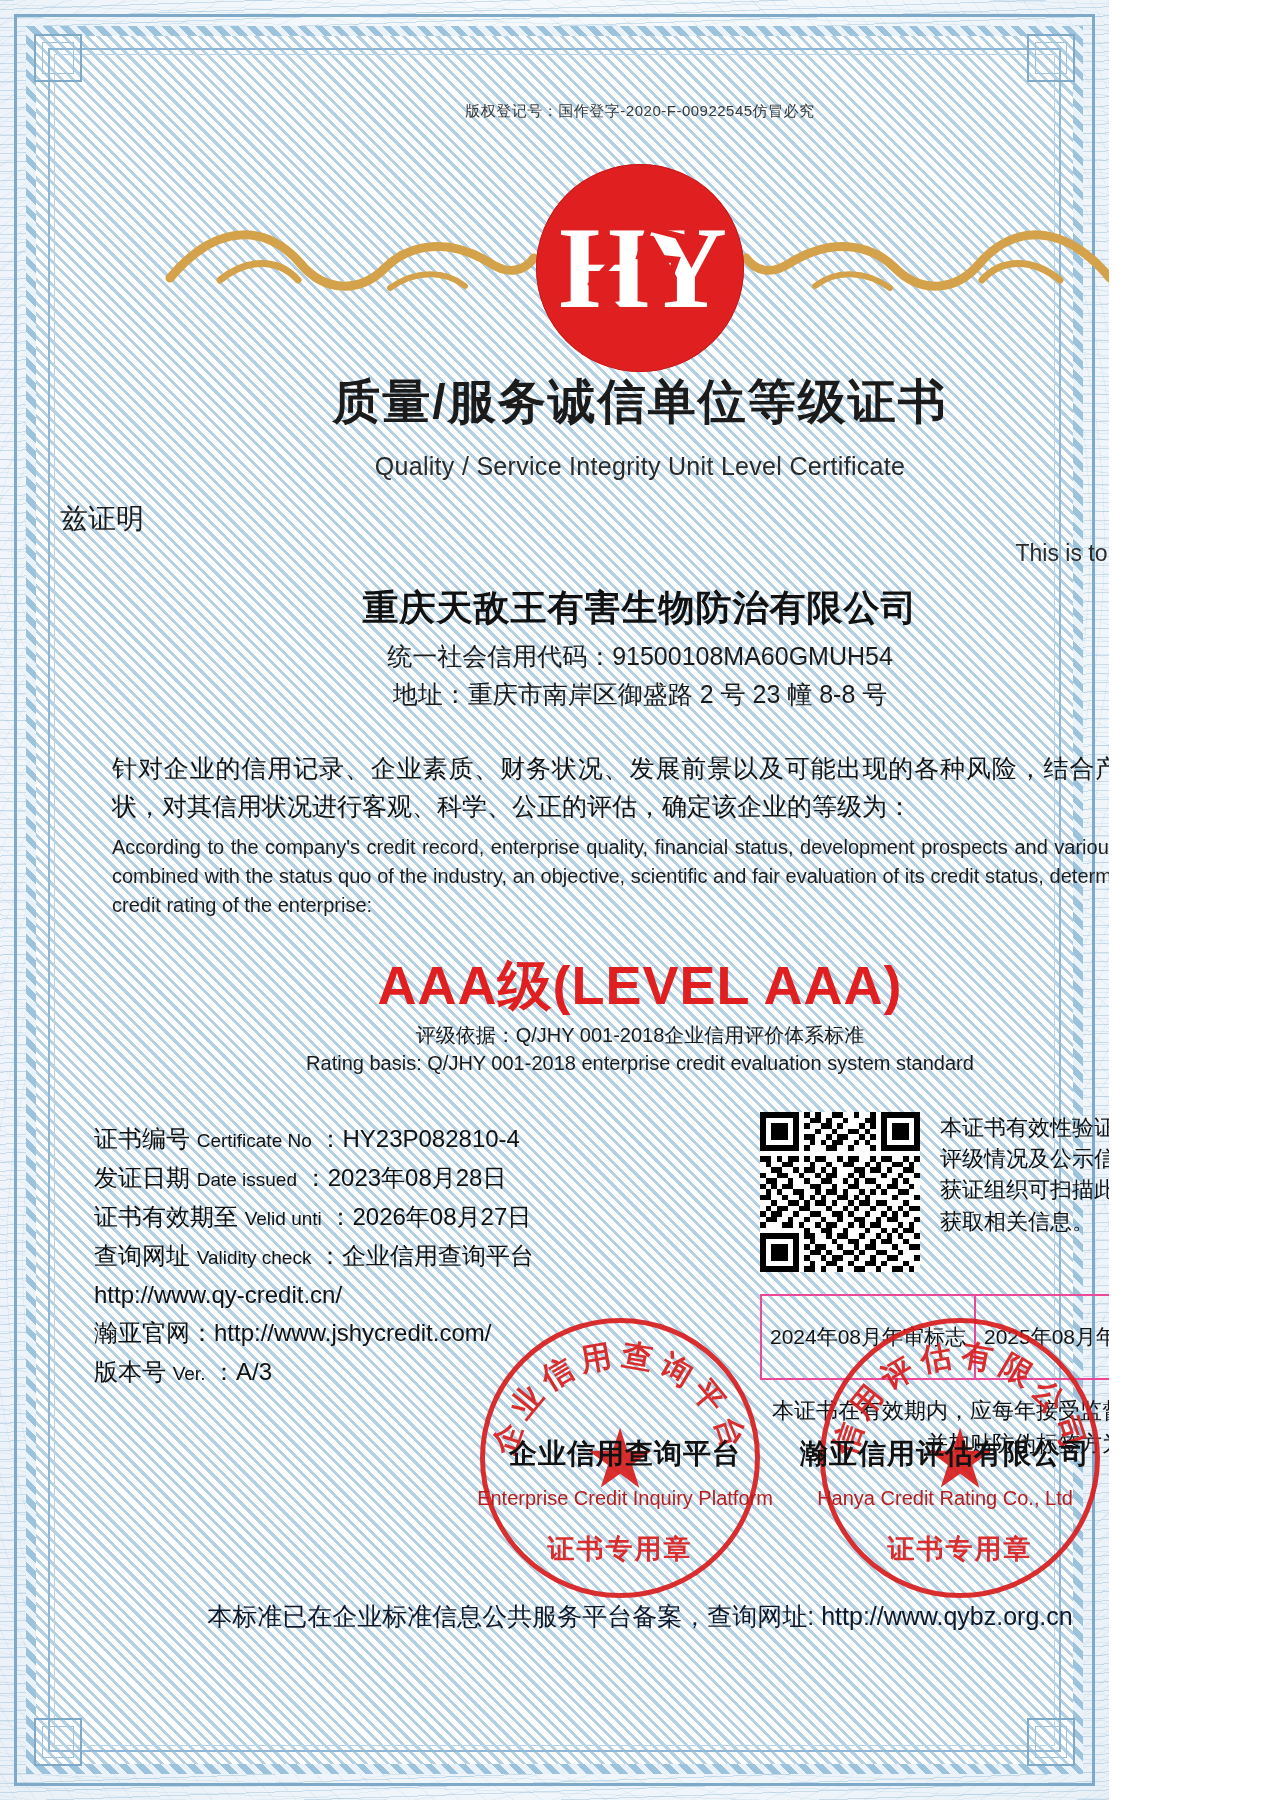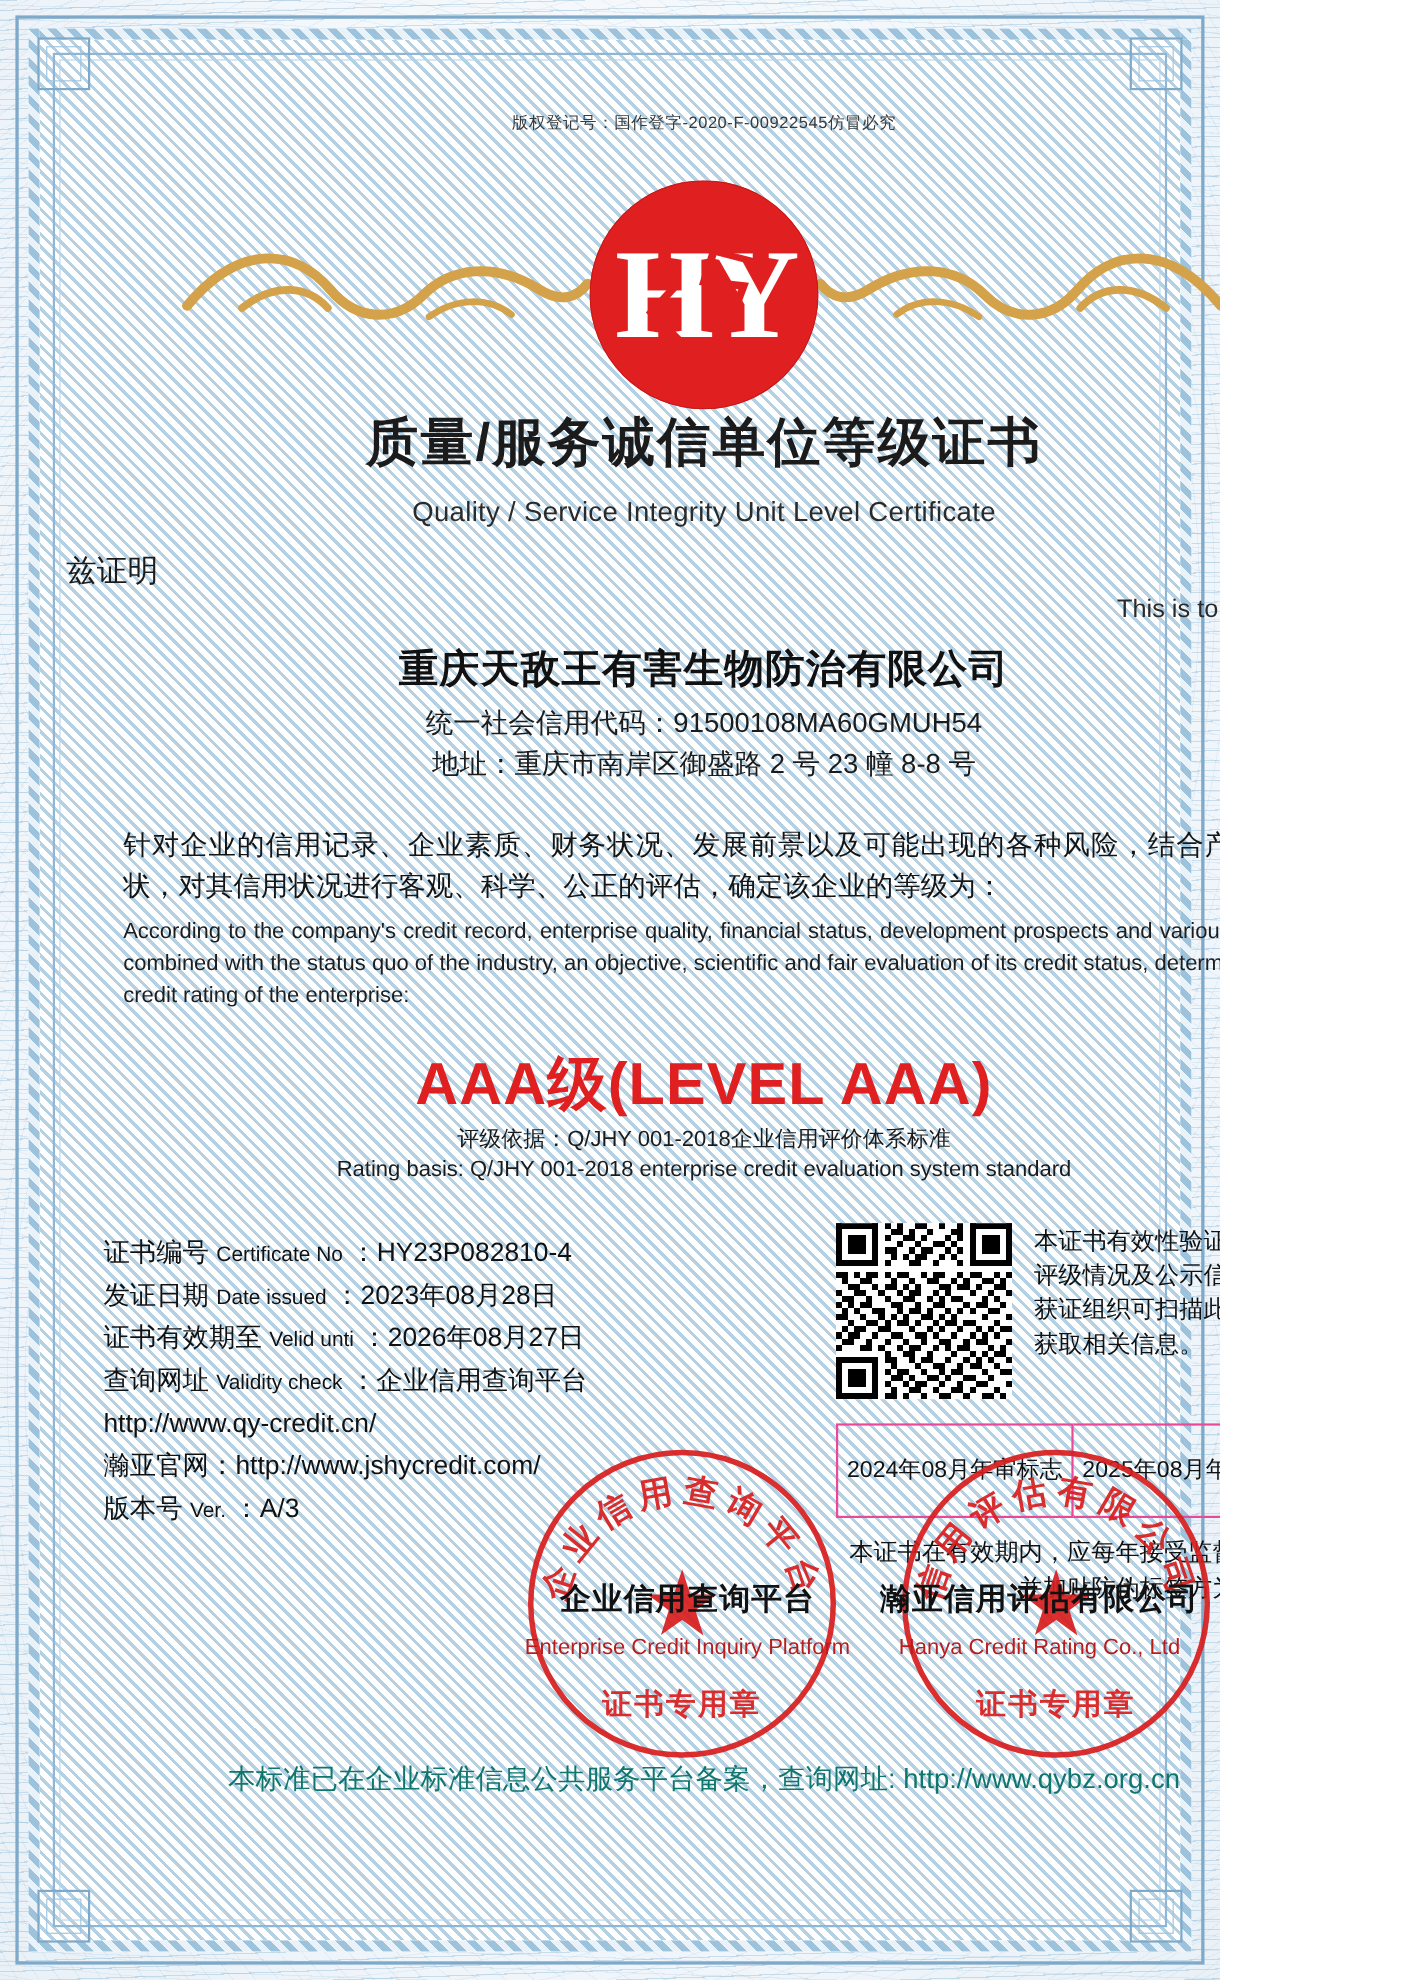--- a/index.html
+++ b/index.html
@@ -196,21 +196,21 @@
   .org{
     position:absolute;width:330px;text-align:center;
   }
   .org .cn{font-size:28px;color:#111;font-weight:bold;letter-spacing:1px;}
   .org .en{font-size:20px;color:#b91c1c;margin-top:14px;}
   .org-left{left:400px;top:1375px;}
   .org-right{left:720px;top:1375px;}
 
   .footer{
     position:absolute;left:0;top:1540px;width:1160px;text-align:center;
-    font-size:25px;color:#0f766e;
+    font-size:25px;color:#0f172a;
   }
   .footer-rule{
     position:absolute;left:60px;top:1520px;width:1040px;height:1px;background:rgba(120,170,205,.0);
   }
 </style>
 </head>
 <body>
 
 <div class="page">
   <div class="bg-waves"></div>

